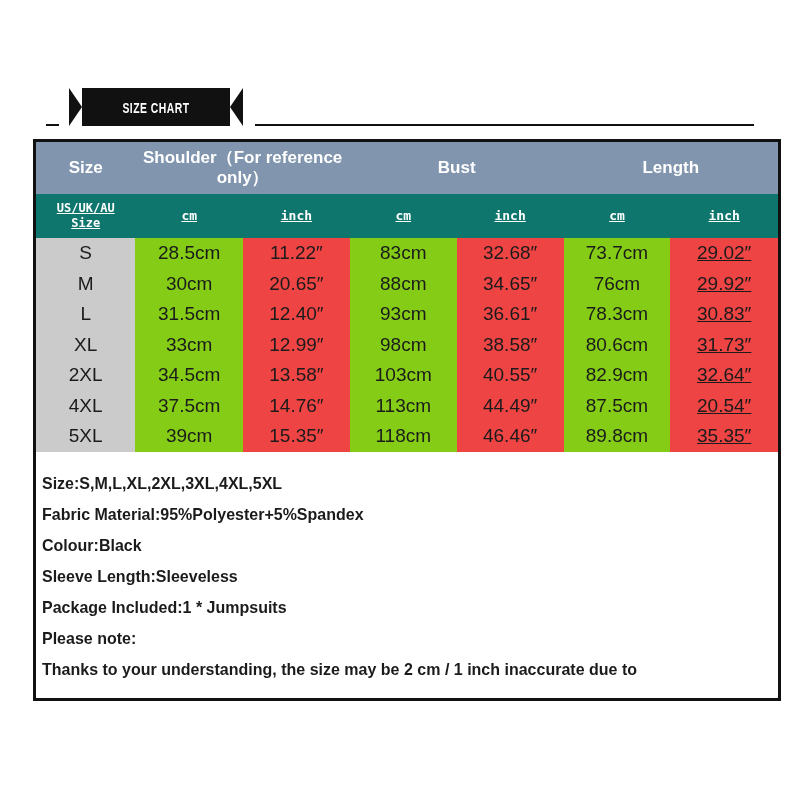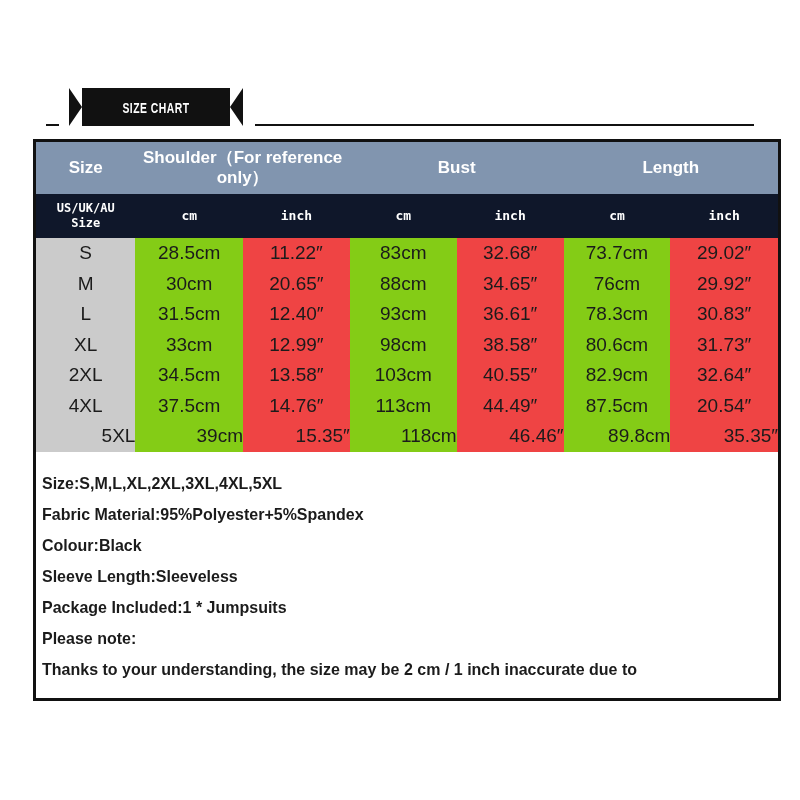--- a/index.html
+++ b/index.html
@@ -110,47 +110,48 @@
     color: #ffffff;
     font-weight: 700;
     font-size: 17px;
     border-right: 2px solid #ffffff;
     border-bottom: 2px solid #ffffff;
     line-height: 1.15;
     height: 52px;
   }
   .hdr.last { border-right: none; }
   .hdr-sub {
-    background: #0f172a;
+    background: #0f766e;
     color: #ffffff;
     font-weight: 700;
     font-size: 13px;
     font-family: "DejaVu Sans Mono", monospace;
     border-right: 2px solid #ffffff;
     line-height: 1.25;
     height: 44px;
     letter-spacing: 0px;
+    text-decoration: underline;
   }
   .hdr-sub.last { border-right: none; }
   .hdr-sub.tiny { font-size: 12px; }
 
   
   .cell {
     font-size: 19px;
     color: #1b1b1b;
     height: 30.5px;
     border-bottom: 2px solid #ffffff;
     border-right: 2px solid #ffffff;
   }
-  .cell.last { border-right: none; }
+  .cell.last { border-right: none; text-decoration: underline; }
   .col-size   { background: #cbcbcb; }
   .col-cm     { background: #84cc16; }
   .col-inch   { background: #ef4444; }
 
-  tr.row-last .cell { border-bottom: none; text-align: right; }
+  tr.row-last .cell { border-bottom: none; }
 
   
   .notes {
     padding: 16px 0 0 6px;
     background: #ffffff;
     font-weight: bold;
   }
   .note-line {
     font-family: "Liberation Sans", sans-serif;
     font-size: 16.5px;

